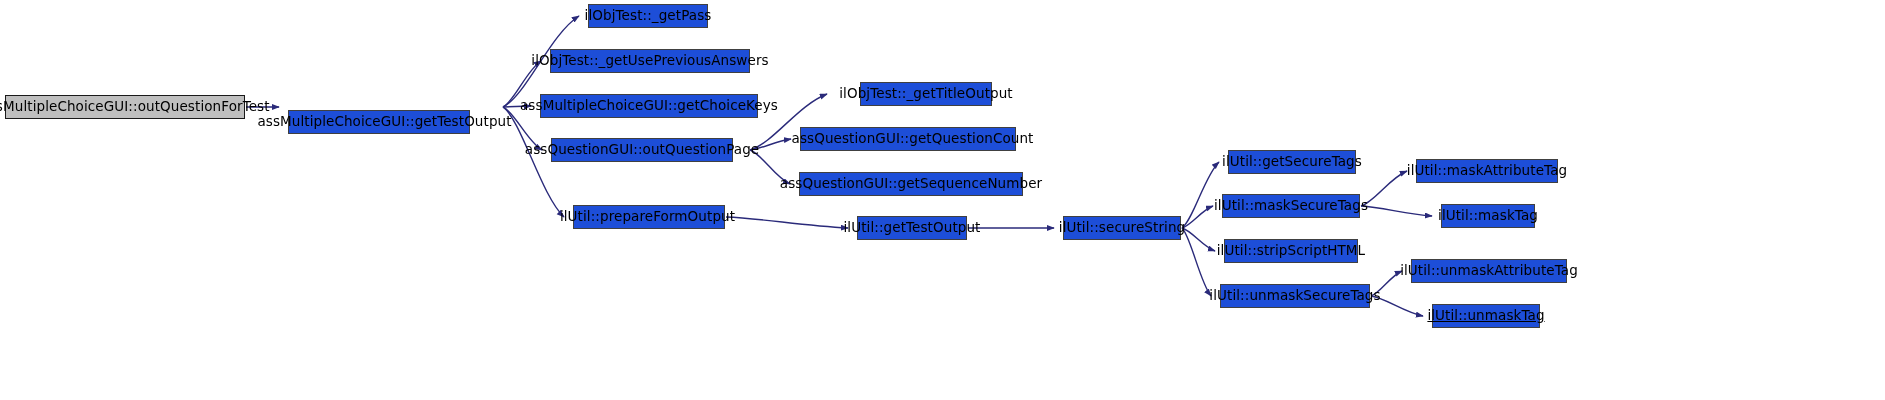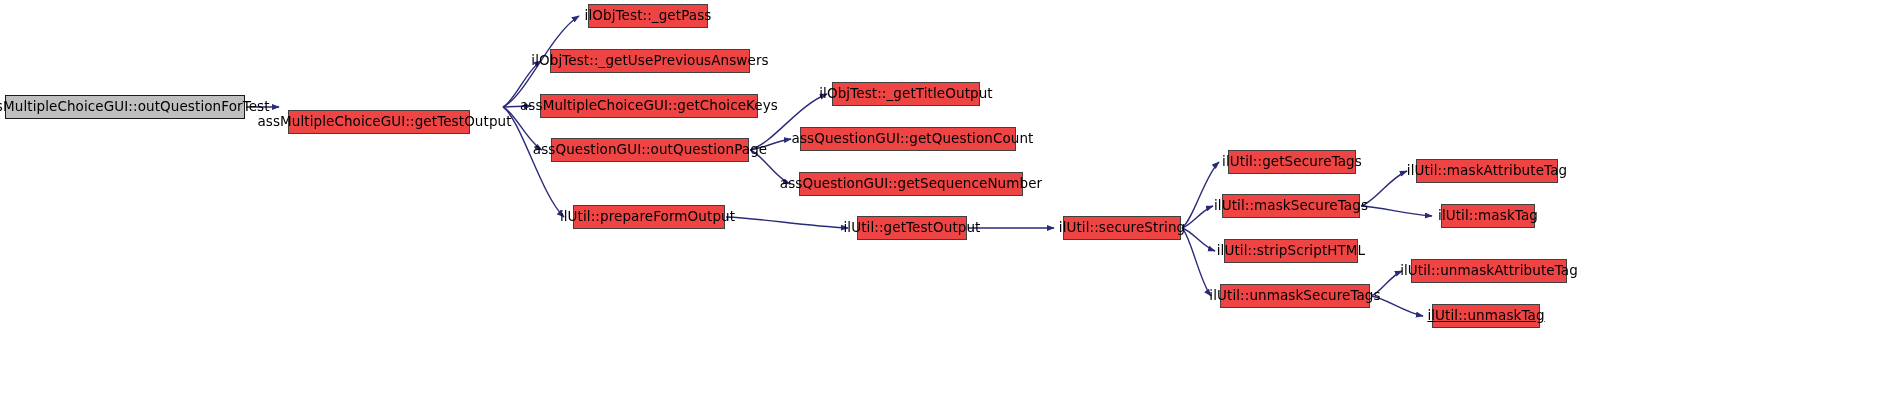--- a/index.html
+++ b/index.html
@@ -22,21 +22,21 @@
     left: 0;
     top: 0;
     width: 1885px;
     height: 400px;
     pointer-events: none;
   }
   .node {
     position: absolute;
     box-sizing: border-box;
     border: 1px solid #404040;
-    background: #ef4444;
+    background: #1d4ed8;
     color: #000000;
     font-size: 13.5px;
     line-height: 1;
     letter-spacing: 0.1px;
     display: flex;
     align-items: center;
     justify-content: center;
     white-space: nowrap;
     height: 24px;
     padding: 0 9px;
@@ -86,27 +86,27 @@
       </div>
       <div class="node" style="left: 588px; top: 4px; width: 120px;">
         <span>ilObjTest::_getPass</span>
       </div>
       <div class="node" style="left: 550px; top: 49px; width: 200px;">
         <span>ilObjTest::_getUsePreviousAnswers</span>
       </div>
       <div class="node" style="left: 540px; top: 94px; width: 218px;">
         <span>assMultipleChoiceGUI::getChoiceKeys</span>
       </div>
-      <div class="node" style="left: 551px; top: 138px; width: 198px;">
+      <div class="node" style="left: 551px; top: 138px; width: 182px;">
         <span>assQuestionGUI::outQuestionPage</span>
       </div>
       <div class="node" style="left: 573px; top: 205px; width: 152px; padding-left: 6px;">
         <span>ilUtil::prepareFormOutput</span>
       </div>
-      <div class="node" style="left: 832px; top: 82px; width: 148px;">
+      <div class="node" style="left: 860px; top: 82px; width: 132px;">
         <span>ilObjTest::_getTitleOutput</span>
       </div>
       <div class="node" style="left: 800px; top: 127px; width: 216px; padding-left: 18px;">
         <span>assQuestionGUI::getQuestionCount</span>
       </div>
       <div class="node" style="left: 799px; top: 172px; width: 224px;">
         <span>assQuestionGUI::getSequenceNumber</span>
       </div>
       <div class="node" style="left: 857px; top: 216px; width: 110px;">
         <span>ilUtil::getTestOutput</span>

